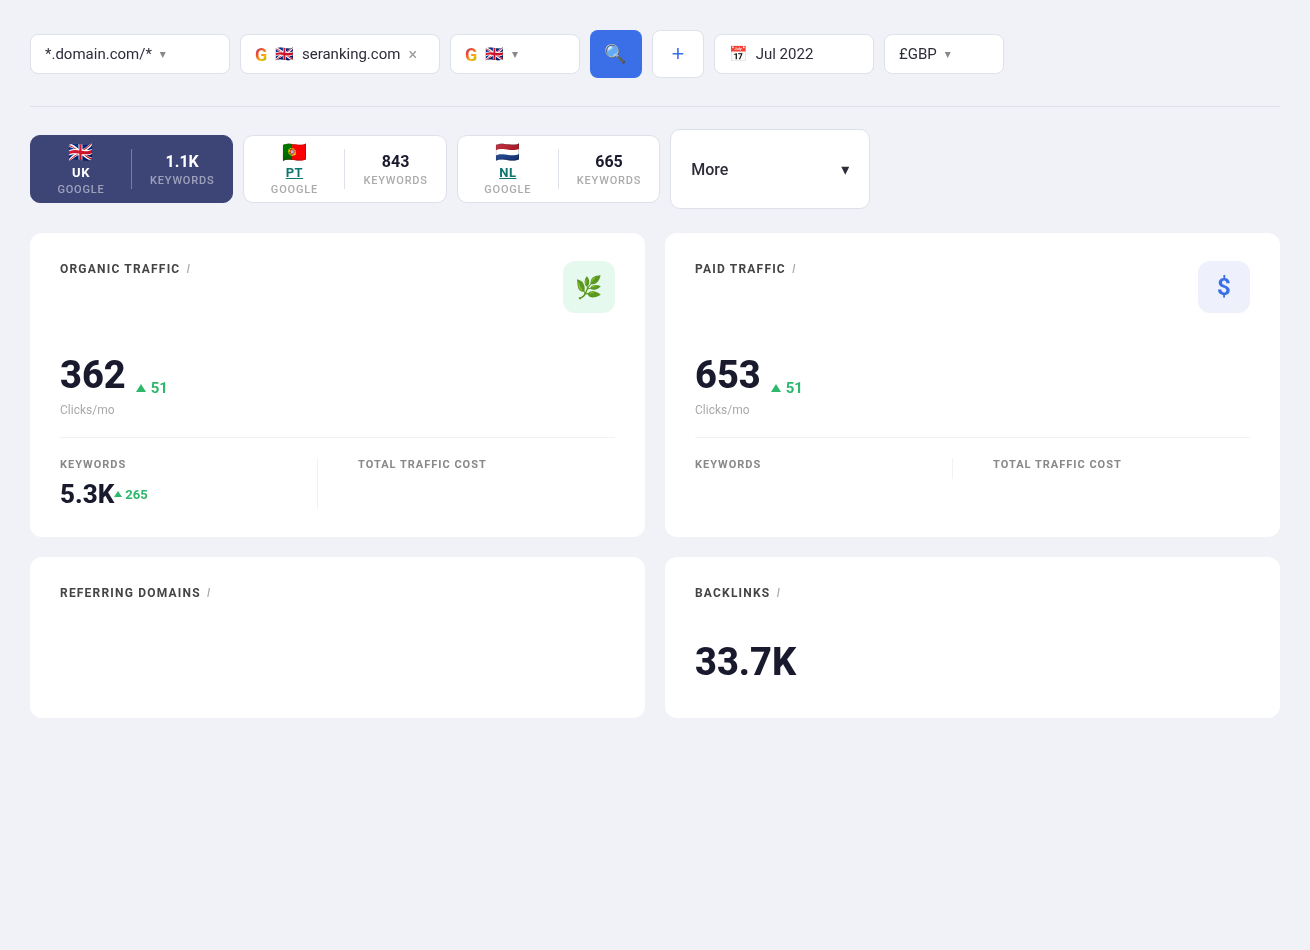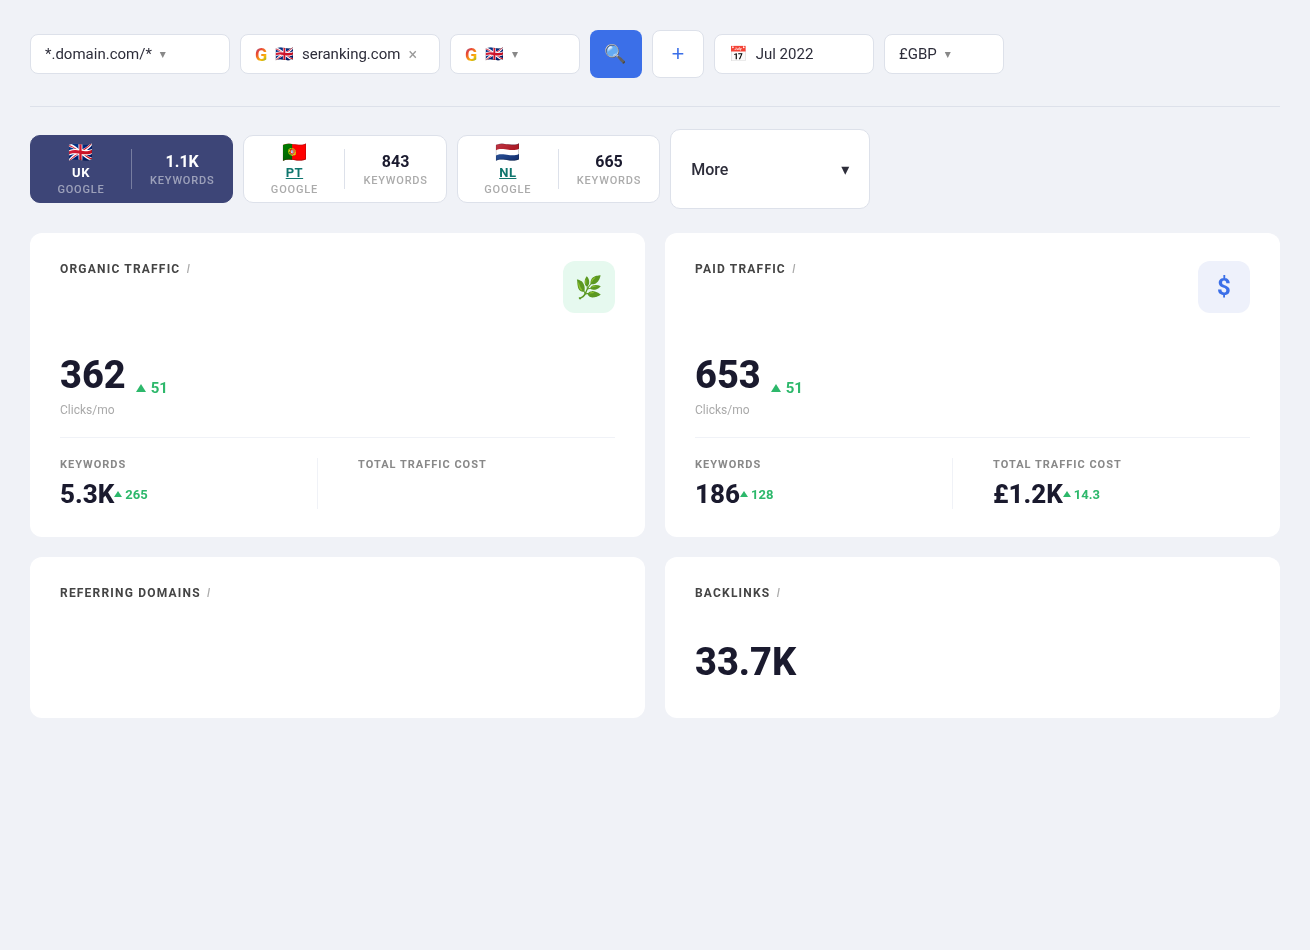--- a/index.html
+++ b/index.html
@@ -531,37 +531,23 @@
       </span>
     </div>
 
     <div class="card-sub">Clicks/mo</div>
 
     <hr class="card-divider">
 
     <div class="card-stats">
       <div class="card-stat">
         <div class="card-stat-label">KEYWORDS</div>
-        <div class="card-stat-value">
-          <span>186</span>
-          <span class="card-stat-change">
-            <span class="small-arrow-up"></span>
-            <span>128</span>
-          </span>
-        </div>
       </div>
       <div class="card-stat">
         <div class="card-stat-label">TOTAL TRAFFIC COST</div>
-        <div class="card-stat-value">
-          <span>£1.2K</span>
-          <span class="card-stat-change">
-            <span class="small-arrow-up"></span>
-            <span>14.3</span>
-          </span>
-        </div>
       </div>
     </div>
   </div>
 
   <div class="card card-bottom">
     <div class="card-header">
       <div class="card-title">
         <span>REFERRING DOMAINS</span>
         <span class="info-icon">i</span>
       </div>

